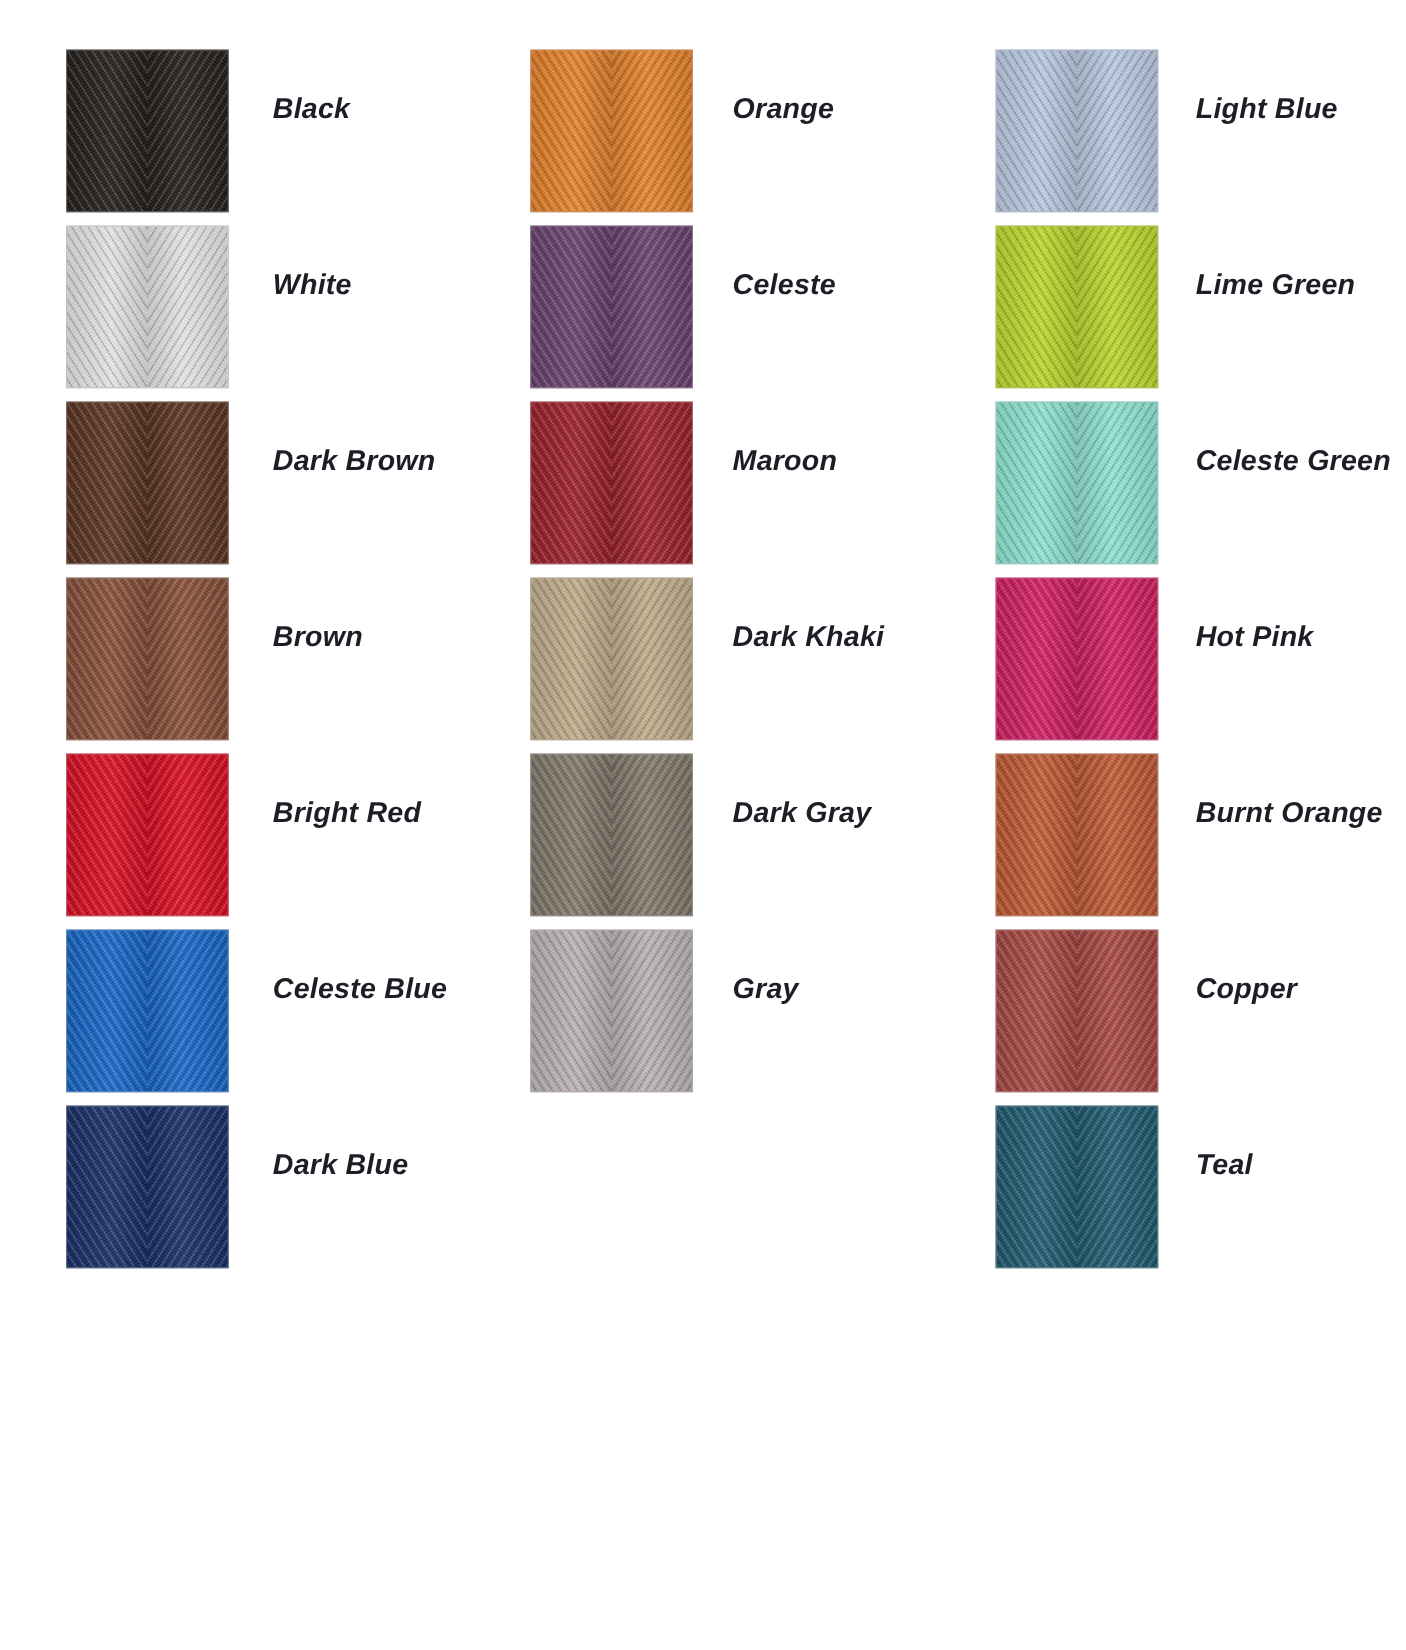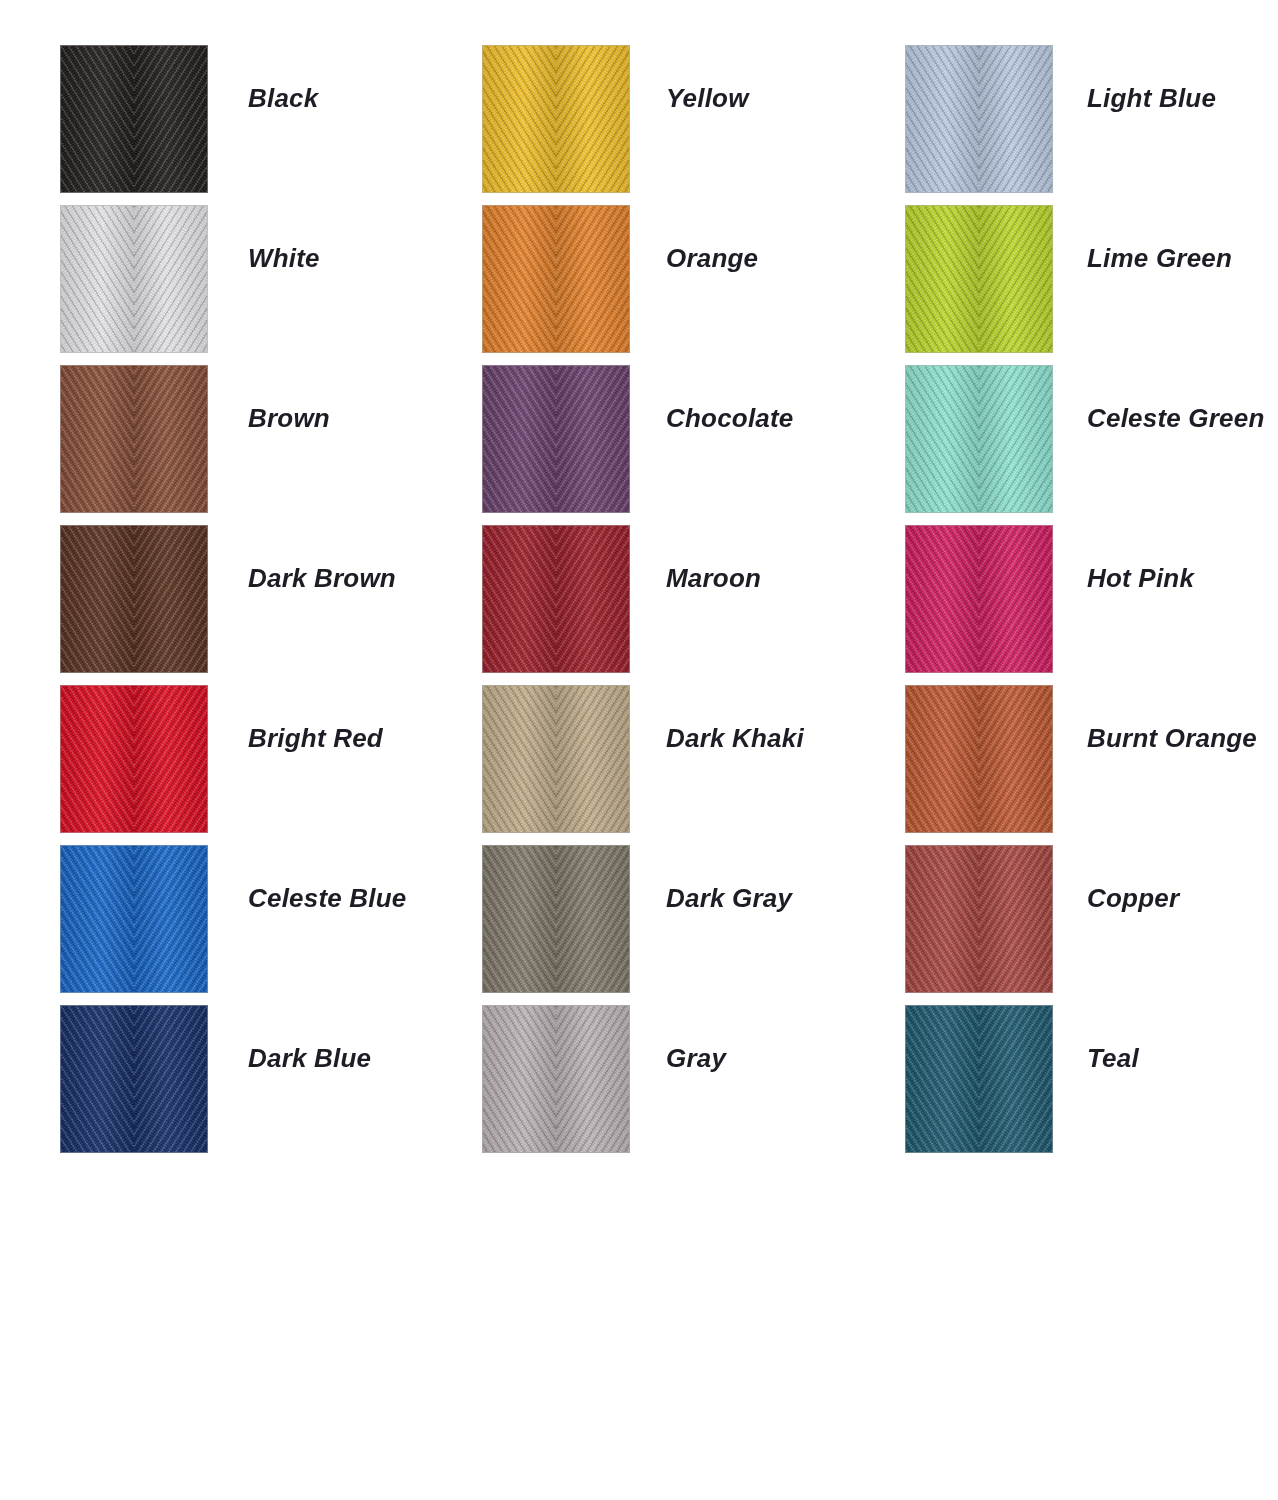--- a/index.html
+++ b/index.html
@@ -150,32 +150,32 @@
         <div class="swatch-label">Black</div>
       </div>
       <div class="swatch-row">
         <div class="swatch" style="background-color: rgb(230, 230, 233);">
           <div class="weave"></div>
           <div class="sheen"></div>
         </div>
         <div class="swatch-label">White</div>
       </div>
       <div class="swatch-row">
+        <div class="swatch" style="background-color: rgb(92, 52, 34);">
+          <div class="weave"></div>
+          <div class="sheen"></div>
+        </div>
+        <div class="swatch-label">Dark Brown</div>
+      </div>
+      <div class="swatch-row">
         <div class="swatch" style="background-color: rgb(138, 80, 56);">
           <div class="weave"></div>
           <div class="sheen"></div>
         </div>
         <div class="swatch-label">Brown</div>
-      </div>
-      <div class="swatch-row">
-        <div class="swatch" style="background-color: rgb(92, 52, 34);">
-          <div class="weave"></div>
-          <div class="sheen"></div>
-        </div>
-        <div class="swatch-label">Dark Brown</div>
       </div>
       <div class="swatch-row">
         <div class="swatch" style="background-color: rgb(224, 13, 34);">
           <div class="weave"></div>
           <div class="sheen"></div>
         </div>
         <div class="swatch-label">Bright Red</div>
       </div>
       <div class="swatch-row">
         <div class="swatch" style="background-color: rgb(22, 104, 204);">
@@ -187,39 +187,32 @@
       <div class="swatch-row">
         <div class="swatch" style="background-color: rgb(23, 48, 106);">
           <div class="weave"></div>
           <div class="sheen"></div>
         </div>
         <div class="swatch-label">Dark Blue</div>
       </div>
     </div>
     <div class="column col-1">
       <div class="swatch-row">
-        <div class="swatch" style="background-color: rgb(243, 193, 40);">
-          <div class="weave"></div>
-          <div class="sheen"></div>
-        </div>
-        <div class="swatch-label">Yellow</div>
-      </div>
-      <div class="swatch-row">
         <div class="swatch" style="background-color: rgb(232, 131, 42);">
           <div class="weave"></div>
           <div class="sheen"></div>
         </div>
         <div class="swatch-label">Orange</div>
       </div>
       <div class="swatch-row">
         <div class="swatch" style="background-color: rgb(108, 66, 112);">
           <div class="weave"></div>
           <div class="sheen"></div>
         </div>
-        <div class="swatch-label">Chocolate</div>
+        <div class="swatch-label">Celeste</div>
       </div>
       <div class="swatch-row">
         <div class="swatch" style="background-color: rgb(159, 32, 43);">
           <div class="weave"></div>
           <div class="sheen"></div>
         </div>
         <div class="swatch-label">Maroon</div>
       </div>
       <div class="swatch-row">
         <div class="swatch" style="background-color: rgb(194, 174, 139);">

